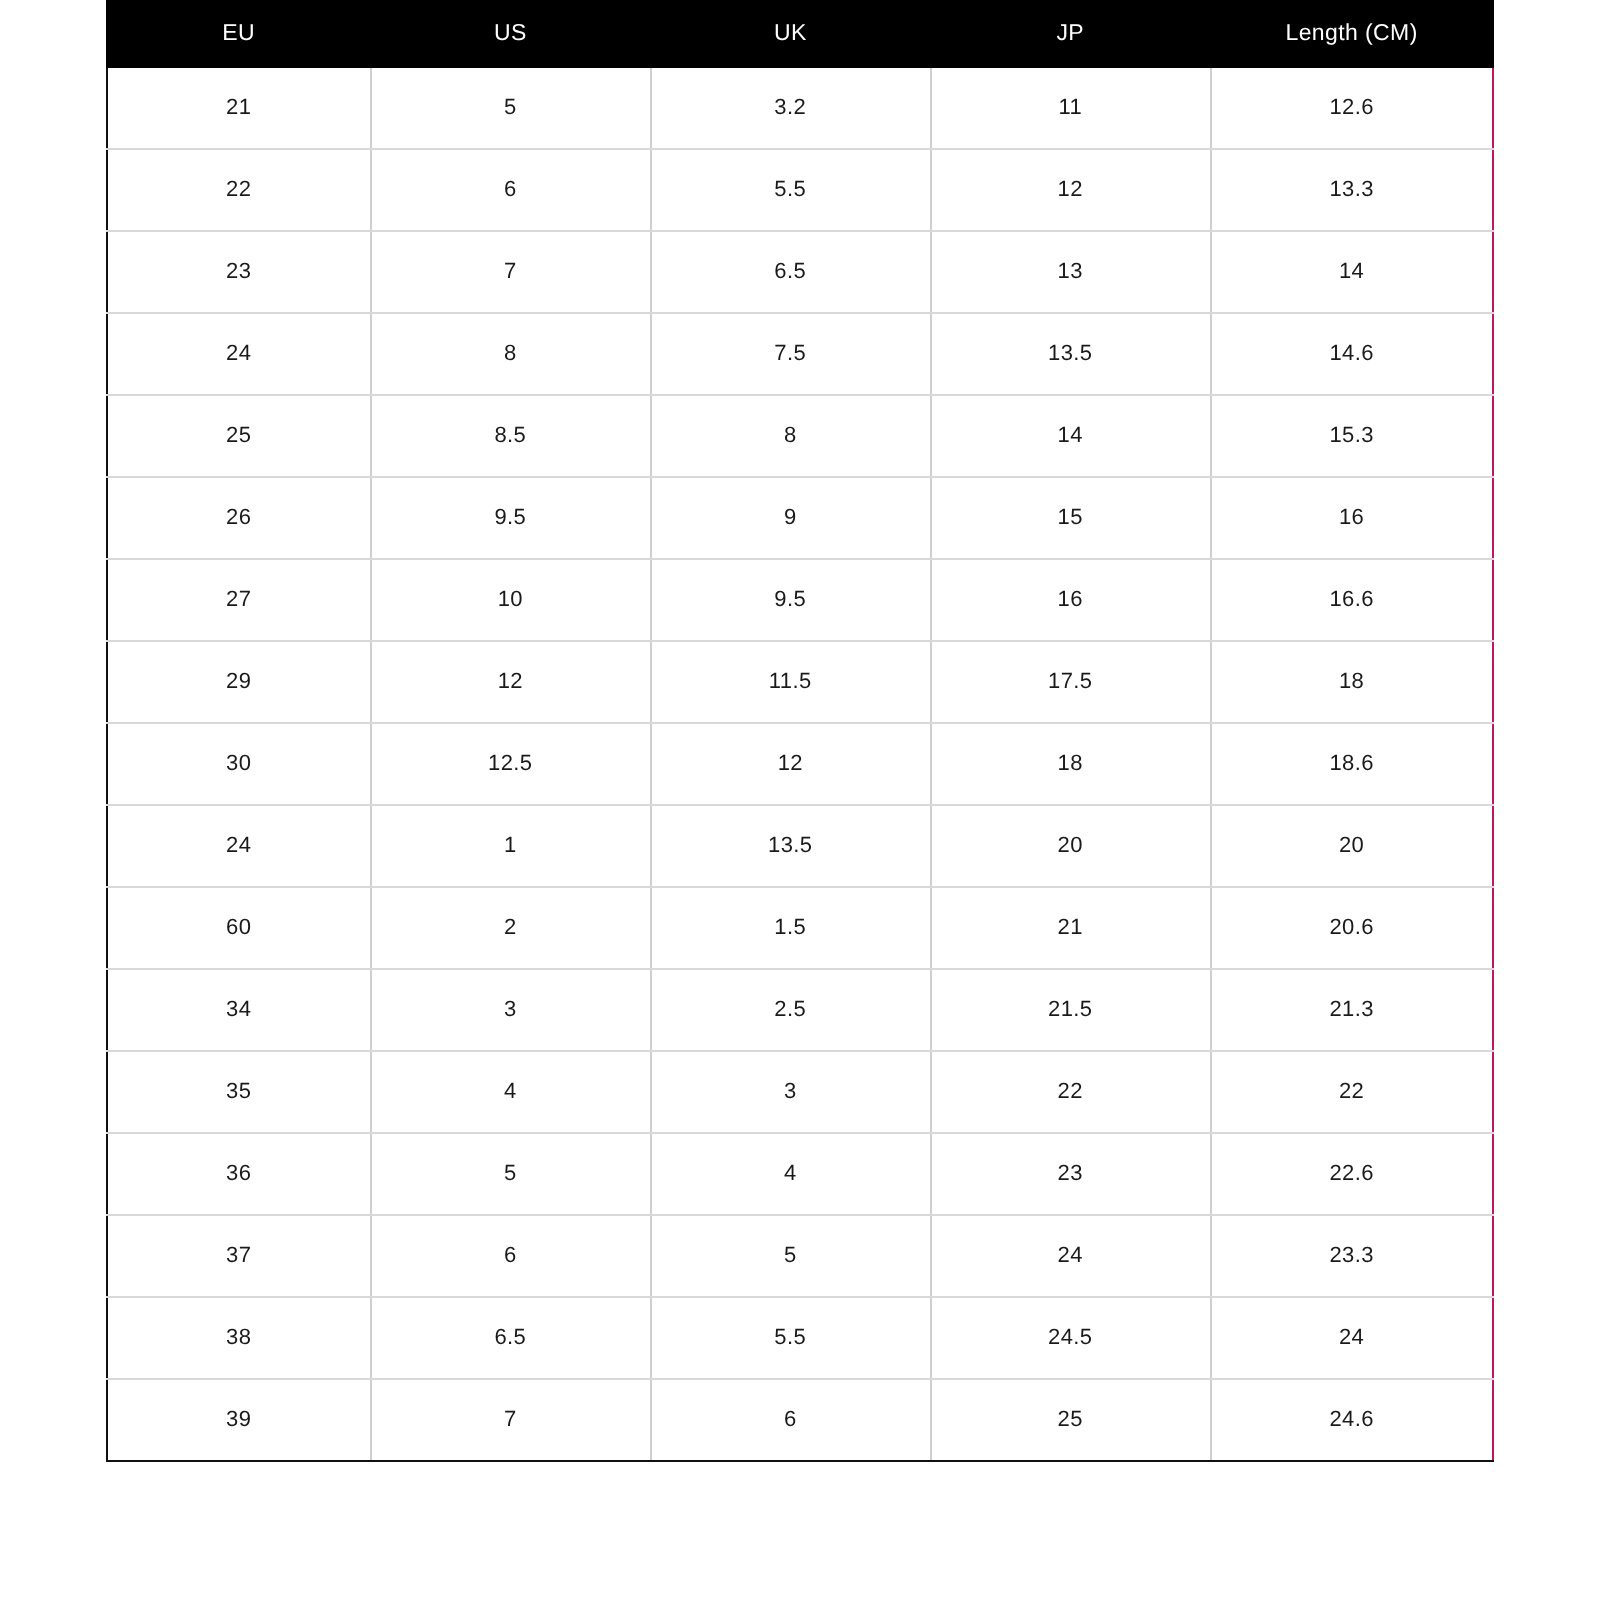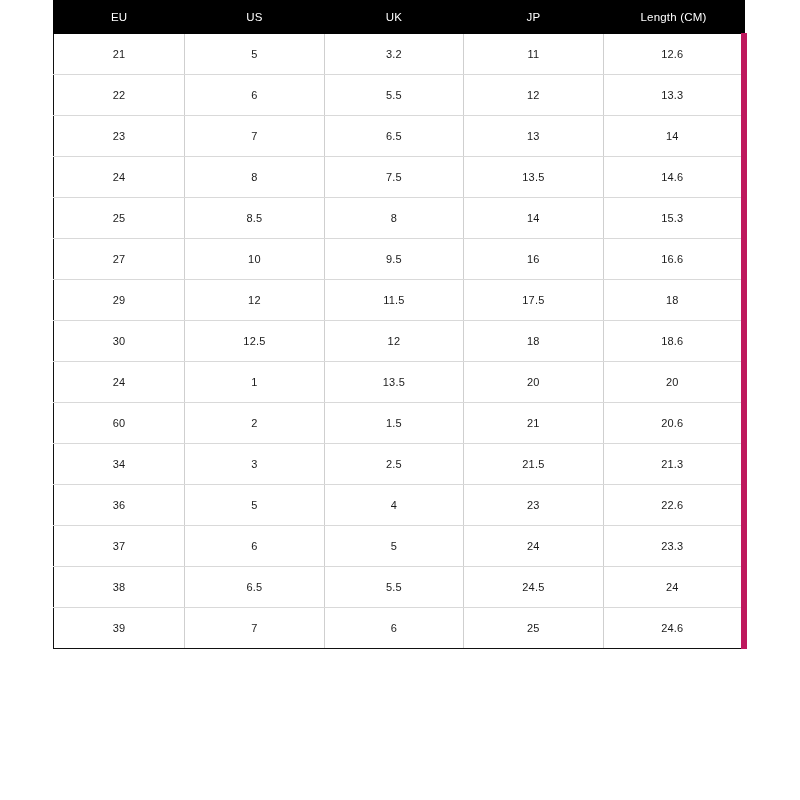--- a/index.html
+++ b/index.html
@@ -49,21 +49,21 @@
     padding: 0;
     border: 1px solid #d9d9d9;
     border-left-color: #cfcfcf;
     border-right-color: #cfcfcf;
     letter-spacing: 0.2px;
   }
   .size-table tbody tr td:first-child {
     border-left: 1px solid #111111;
   }
   .size-table tbody tr td:last-child {
-    border-right: 6px solid #be185d;
+    border-right: 1px solid #be185d;
     margin-left: 24px;
   }
   .size-table tbody tr:last-child td {
     border-bottom: 1px solid #111111;
   }
   .col-eu   { width: 19.0%; }
   .col-us   { width: 20.2%; }
   .col-uk   { width: 20.2%; }
   .col-jp   { width: 20.2%; }
   .col-len  { width: 20.4%; }
@@ -119,20 +119,27 @@
           <td>14.6</td>
         </tr>
         <tr>
           <td>25</td>
           <td>8.5</td>
           <td>8</td>
           <td>14</td>
           <td>15.3</td>
         </tr>
         <tr>
+          <td>26</td>
+          <td>9.5</td>
+          <td>9</td>
+          <td>15</td>
+          <td>16</td>
+        </tr>
+        <tr>
           <td>27</td>
           <td>10</td>
           <td>9.5</td>
           <td>16</td>
           <td>16.6</td>
         </tr>
         <tr>
           <td>29</td>
           <td>12</td>
           <td>11.5</td>
@@ -161,20 +168,27 @@
           <td>20.6</td>
         </tr>
         <tr>
           <td>34</td>
           <td>3</td>
           <td>2.5</td>
           <td>21.5</td>
           <td>21.3</td>
         </tr>
         <tr>
+          <td>35</td>
+          <td>4</td>
+          <td>3</td>
+          <td>22</td>
+          <td>22</td>
+        </tr>
+        <tr>
           <td>36</td>
           <td>5</td>
           <td>4</td>
           <td>23</td>
           <td>22.6</td>
         </tr>
         <tr>
           <td>37</td>
           <td>6</td>
           <td>5</td>

